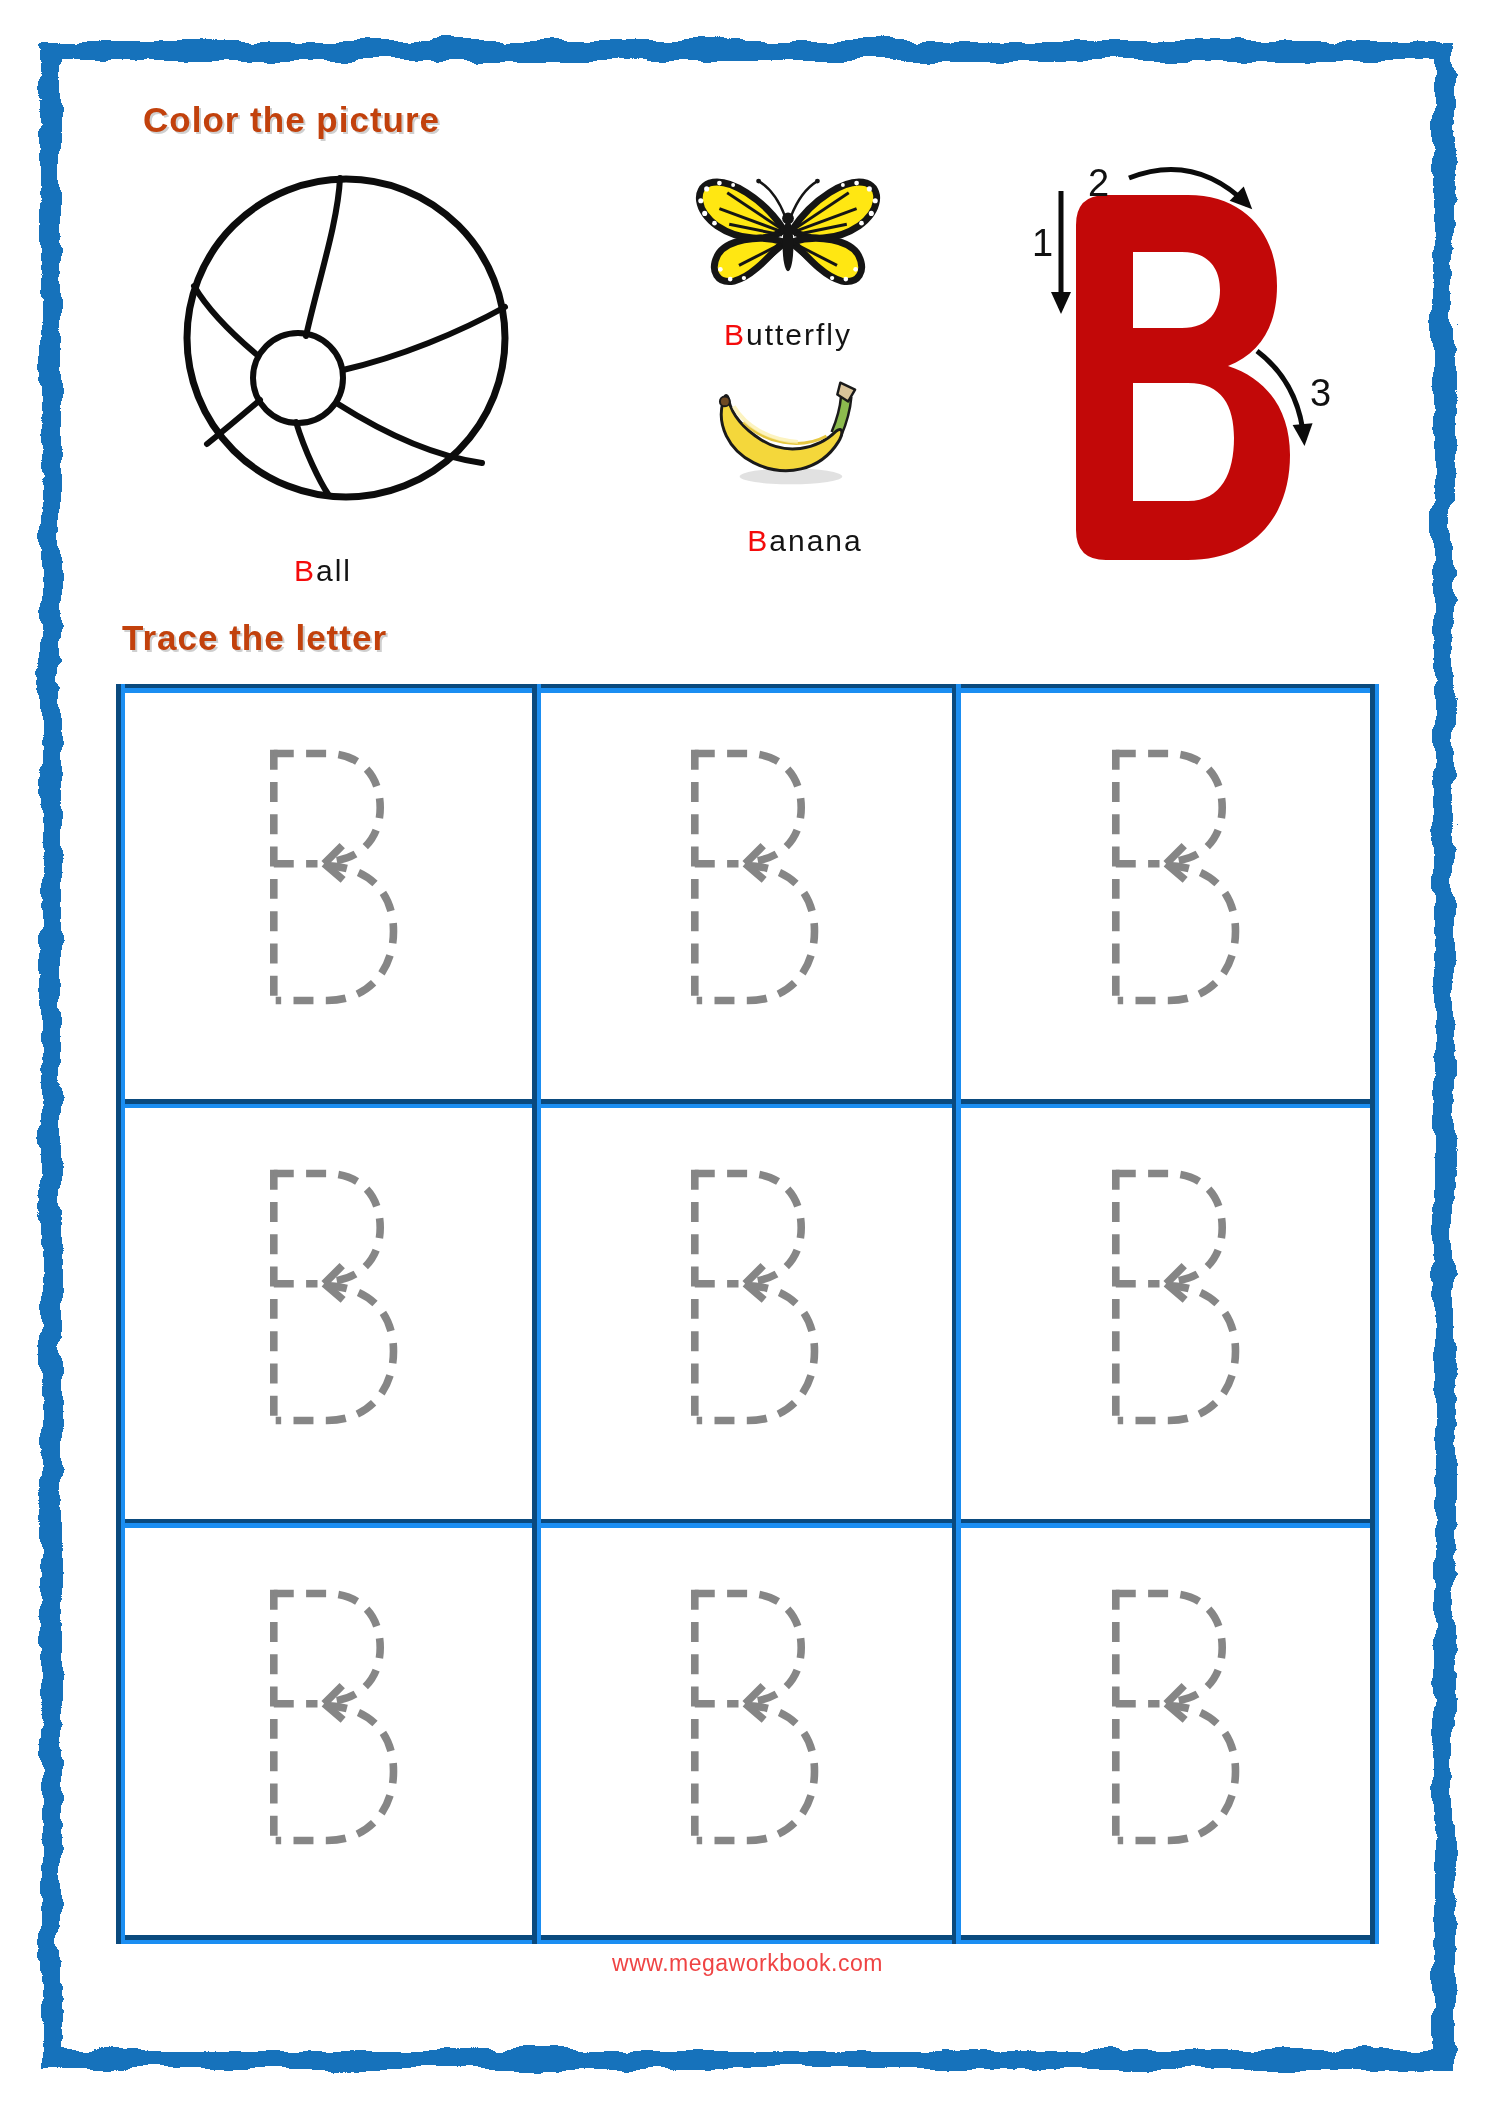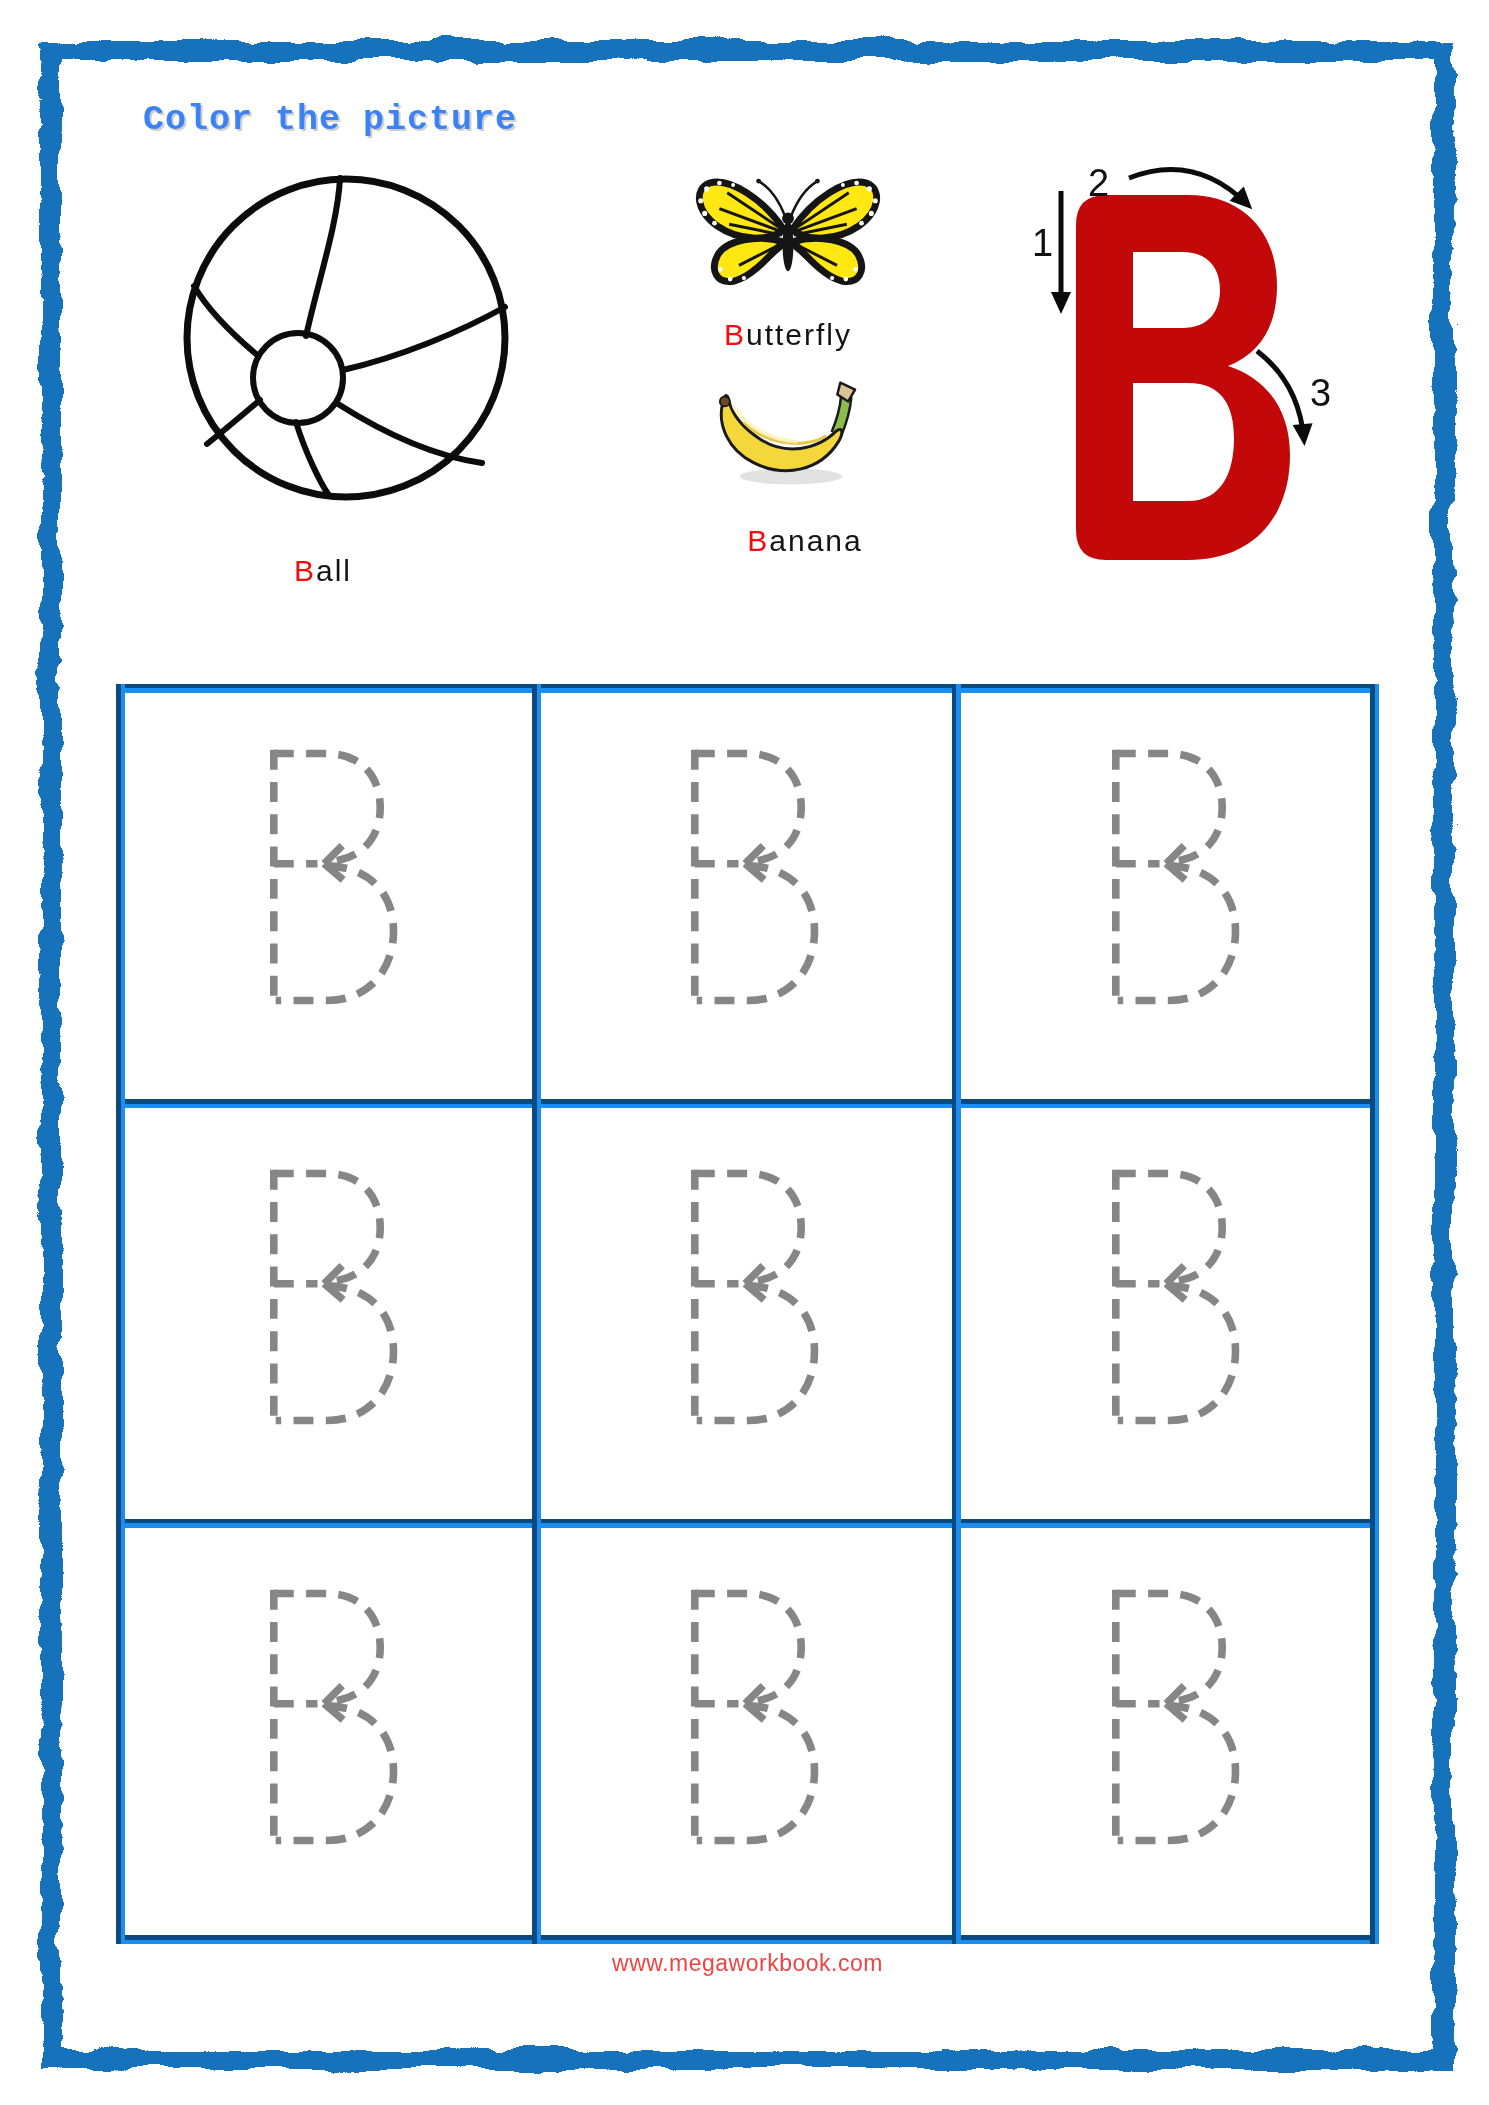--- a/index.html
+++ b/index.html
@@ -1,20 +1,20 @@
 <!DOCTYPE html>
 <html><head>
 <meta charset="utf-8">
 <style>
   html,body{margin:0;padding:0;background:#fff;}
   .page{position:relative;width:1489px;height:2105px;background:#fff;overflow:hidden;
         font-family:"Liberation Sans",sans-serif;}
   .frame-svg{position:absolute;left:0;top:0;}
-  .heading{position:absolute;font-family:Liberation Mono, monospace;font-weight:bold;
-           font-size:35px;color:#3b82f6;text-shadow:2px 2px 0 #cfcfcf;letter-spacing:1px;}
+  .heading{position:absolute;font-family:Liberation Sans, sans-serif;font-weight:bold;
+           font-size:35px;color:#c2410c;text-shadow:2px 2px 0 #cfcfcf;letter-spacing:1px;}
   #heading-color{left:143px;top:100px;}
   #heading-trace{left:122px;top:618px;}
   .vocab-label{position:absolute;font-size:30px;letter-spacing:2px;color:#141414;
                text-align:center;font-family:"Liberation Sans",sans-serif;}
   .vocab-label .cap{color:#f40b0b;}
   #ball-label{left:157px;top:518px;width:332px;margin-top:36px;}
   #butterfly-label{left:622px;top:318px;width:332px;}
   #banana-label{left:639px;top:524px;width:332px;}
   .art{position:absolute;}
   #ball-art{left:180px;top:172px;}
@@ -42,20 +42,21 @@
     <defs>
       <filter id="torn" x="-5%" y="-5%" width="110%" height="110%">
         <feTurbulence type="turbulence" baseFrequency="0.012 0.02" numOctaves="3" seed="7" result="t"></feTurbulence>
         <feDisplacementMap in="SourceGraphic" in2="t" scale="14" xChannelSelector="R" yChannelSelector="G"></feDisplacementMap>
       </filter>
     </defs>
     <rect x="48" y="48" width="1393" height="2009" fill="none" stroke="#1272bb" stroke-width="20" filter="url(#torn)"></rect>
   </svg>
 
   <div class="heading" id="heading-color">Color the picture</div>
+  <div class="heading" id="heading-trace">Trace the letter</div>
 
   <svg class="art" id="ball-art" width="332" height="332" viewBox="0 0 332 332">
     <g fill="none" stroke="#0c0c0c" stroke-width="6" stroke-linecap="round">
       <circle cx="166" cy="166" r="159" stroke-width="7"></circle>
       <circle cx="118" cy="206" r="45"></circle>
       <path d="M 126 164 C 138 110 158 50 160 6"></path>
       <path d="M 76 182 C 50 160 28 138 14 114"></path>
       <path d="M 163 198 C 220 185 280 160 325 135"></path>
       <path d="M 158 232 C 210 265 260 285 302 291"></path>
       <path d="M 116 250 C 125 280 140 310 148 322"></path>

